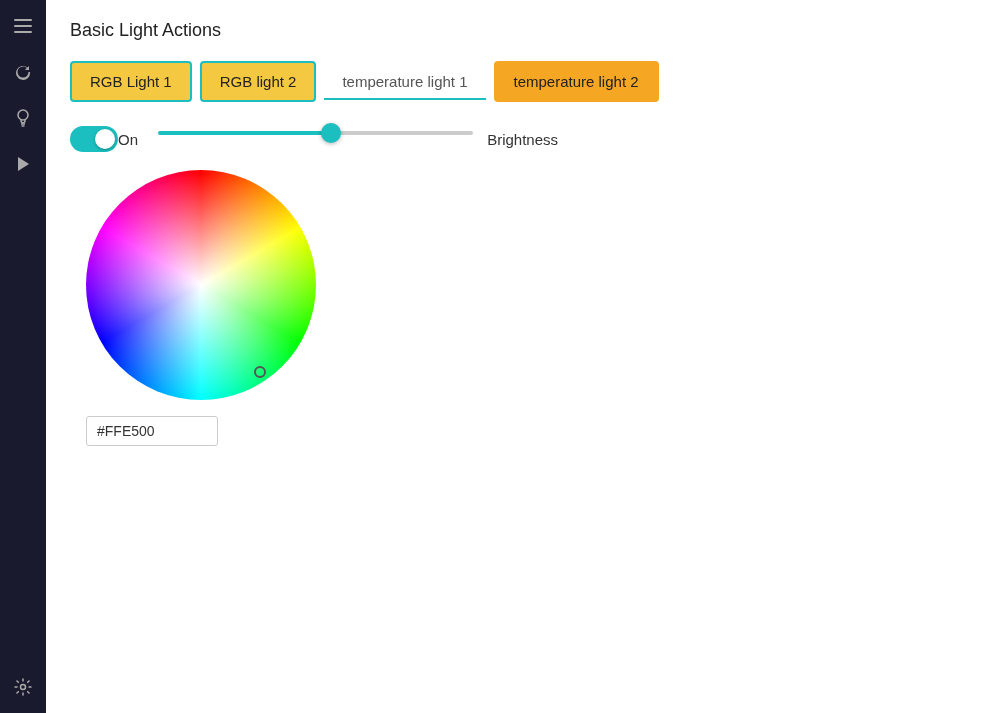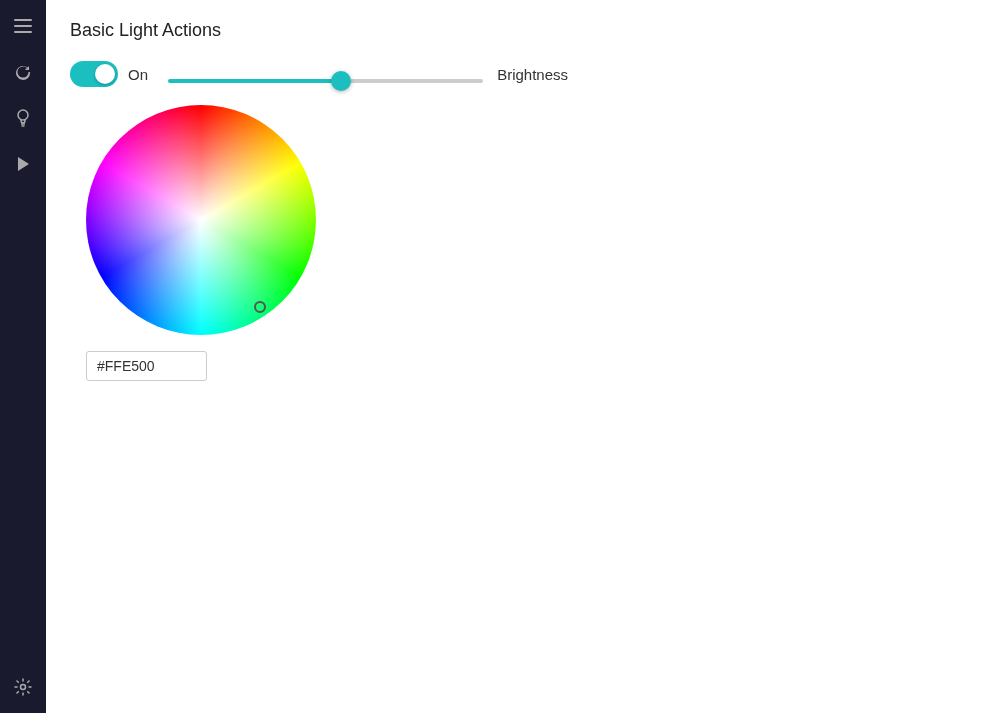--- a/index.html
+++ b/index.html
@@ -88,21 +88,20 @@
       display: flex;
       align-items: center;
       gap: 20px;
       margin-bottom: 8px;
     }
 
     
     .toggle-wrapper {
       display: flex;
       align-items: center;
-      gap: 10px;
     }
     .toggle {
       width: 48px;
       height: 26px;
       background: #1bbfbf;
       border-radius: 13px;
       position: relative;
       cursor: pointer;
     }
     .toggle-knob {
@@ -116,21 +115,21 @@
       box-shadow: 0 1px 3px rgba(0,0,0,0.3);
     }
     .toggle-label {
       font-size: 15px;
       color: #333;
     }
 
     
     .slider-wrapper {
       display: flex;
-      align-items: flex-end;
+      align-items: flex-start;
       gap: 14px;
       flex: 1;
       max-width: 400px;
     }
     .slider-track {
       flex: 1;
       height: 4px;
       background: linear-gradient(to right, #1bbfbf 55%, #ccc 55%);
       border-radius: 2px;
       position: relative;
@@ -230,21 +229,21 @@
       right: 50px;
       z-index: 10;
     }
 
     
     .color-hex-input {
       border: 1px solid #ccc;
       border-radius: 3px;
       padding: 6px 10px;
       font-size: 14px;
-      width: 121px;
+      width: 132px;
       color: #333;
       outline: none;
     }
   </style>
 </head>
 <body>
 
 <div class="sidebar">
   <div class="sidebar-icon">
     <svg width="18" height="14" viewBox="0 0 18 14" fill="none">
@@ -276,20 +275,26 @@
       <circle cx="9" cy="9" r="2.5" stroke="#aaa" stroke-width="1.5" fill="none"></circle>
       <path d="M9 1v2M9 15v2M1 9h2M15 9h2M2.93 2.93l1.41 1.41M13.66 13.66l1.41 1.41M2.93 15.07l1.41-1.41M13.66 4.34l1.41-1.41" stroke="#aaa" stroke-width="1.5" stroke-linecap="round"></path>
     </svg>
   </div>
 </div>
 
 <div class="main">
 
   <h1 class="page-title">Basic Light Actions</h1>
 
+  <div class="device-tabs">
+    <button class="device-tab rgb-active">RGB Light 1</button>
+    <button class="device-tab rgb-active">RGB light 2</button>
+    <button class="device-tab plain">temperature light 1</button>
+    <button class="device-tab temp-active">temperature light 2</button>
+  </div>
 
   <div class="controls-row">
     <div class="toggle-wrapper">
       <div class="toggle">
         <div class="toggle-knob"></div>
       </div>
       <span class="toggle-label">On</span>
     </div>
 
     <div class="slider-wrapper">

